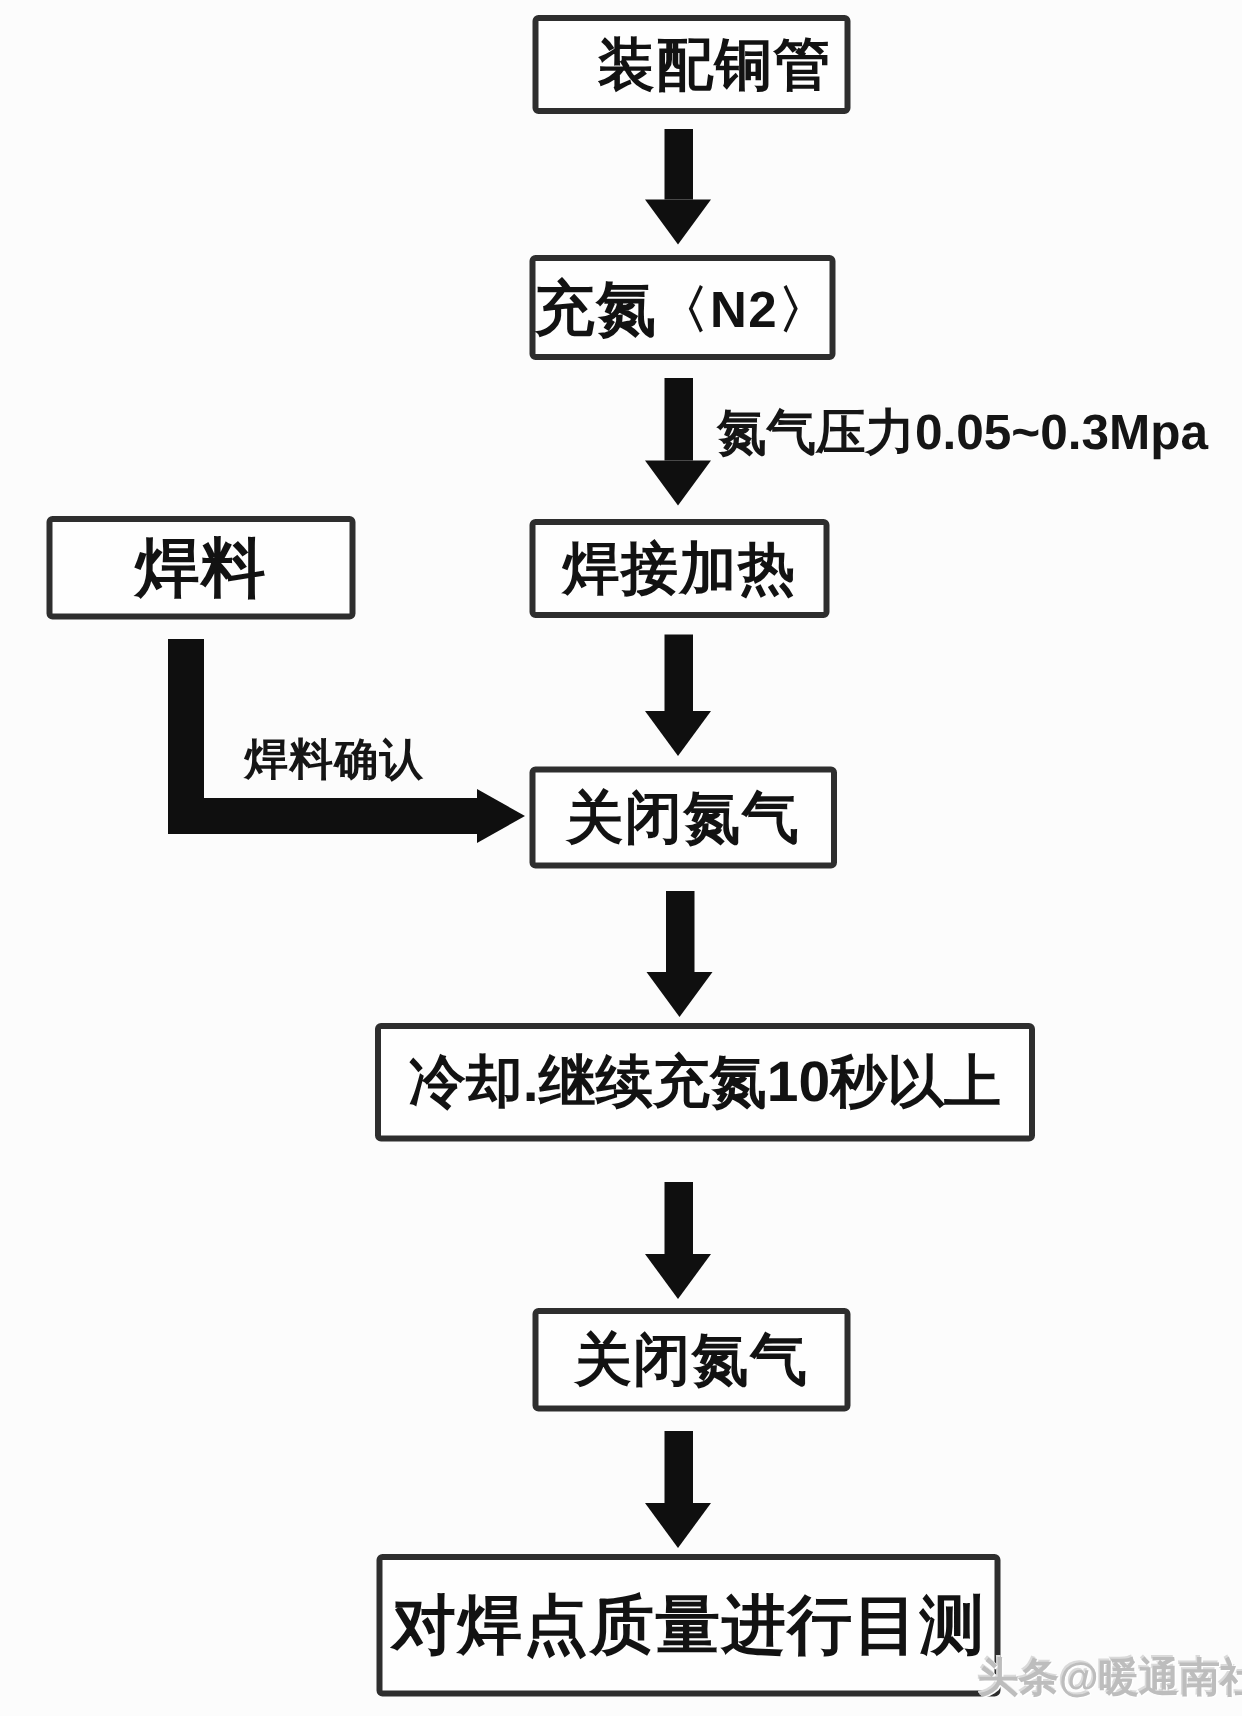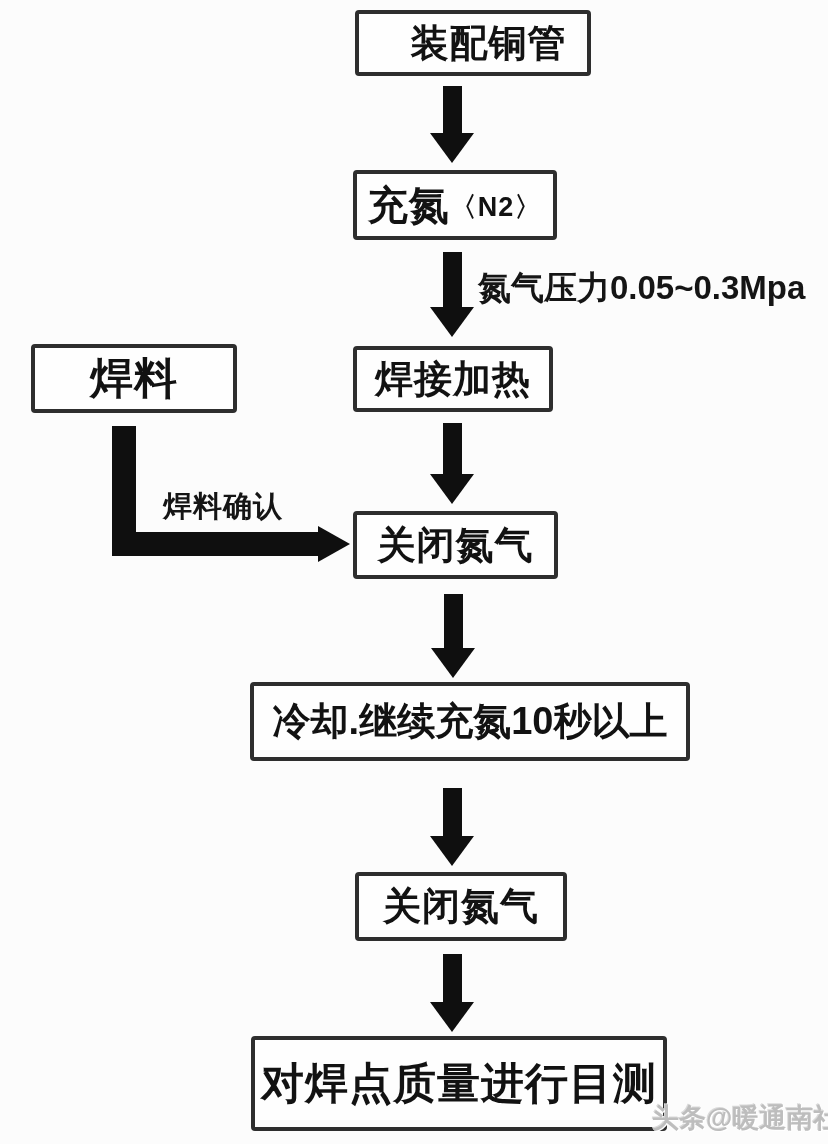--- a/index.html
+++ b/index.html
@@ -22,23 +22,23 @@
     border-radius: 4px;
     box-sizing: border-box;
     display: flex;
     align-items: center;
     justify-content: center;
     font-weight: bold;
     color: #121212;
     white-space: nowrap;
     letter-spacing: 1px;
   }
-  .node-assemble  { left: 355px; top: 10px;   width: 236px; height: 66px; font-size: 38px; padding-left: 31px; }
+  .node-assemble  { left: 355px; top: 10px;   width: 212px; height: 66px; font-size: 38px; padding-left: 31px; }
   .node-nitrogen  { left: 353px; top: 170px;  width: 204px; height: 70px; font-size: 40px; }
-  .node-nitrogen .suffix { font-size: 27px; padding-top: 4px; }
+  .node-nitrogen .suffix { font-size: 34px; padding-top: 4px; }
   .node-heating   { left: 353px; top: 346px;  width: 200px; height: 66px; font-size: 38px; }
   .node-solder    { left: 31px;  top: 344px;  width: 206px; height: 69px; font-size: 43px; }
   .node-add-solder{ left: 353px; top: 511px;  width: 205px; height: 68px; font-size: 38px; }
   .node-cool      { left: 250px; top: 682px;  width: 440px; height: 79px; font-size: 38px; letter-spacing: 0; }
   .node-close     { left: 355px; top: 872px;  width: 212px; height: 69px; font-size: 38px; }
   .node-inspect   { left: 251px; top: 1036px; width: 416px; height: 95px; font-size: 43px; }
 
   .arrow-down {
     position: absolute;
     width: 44px;

